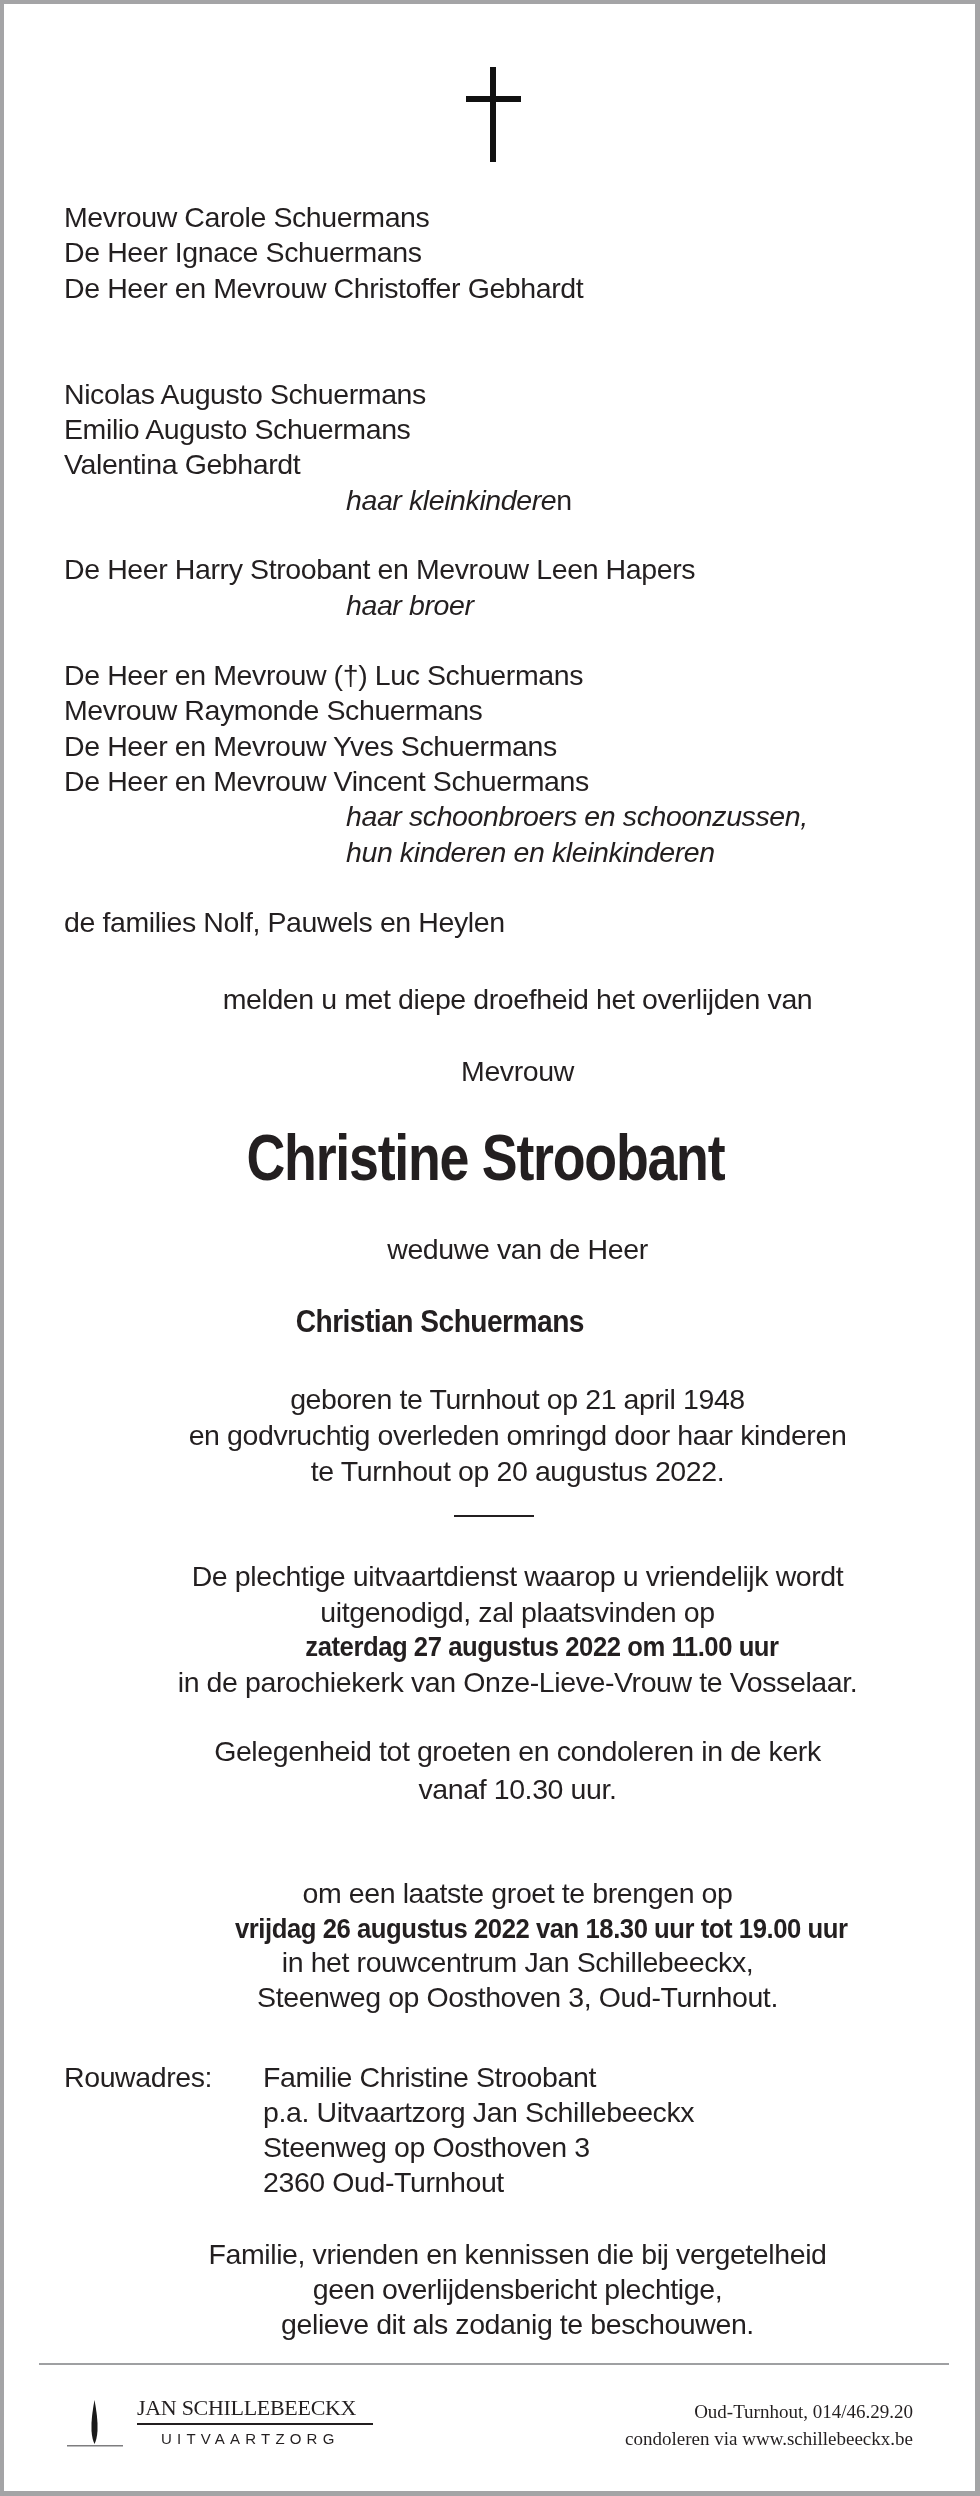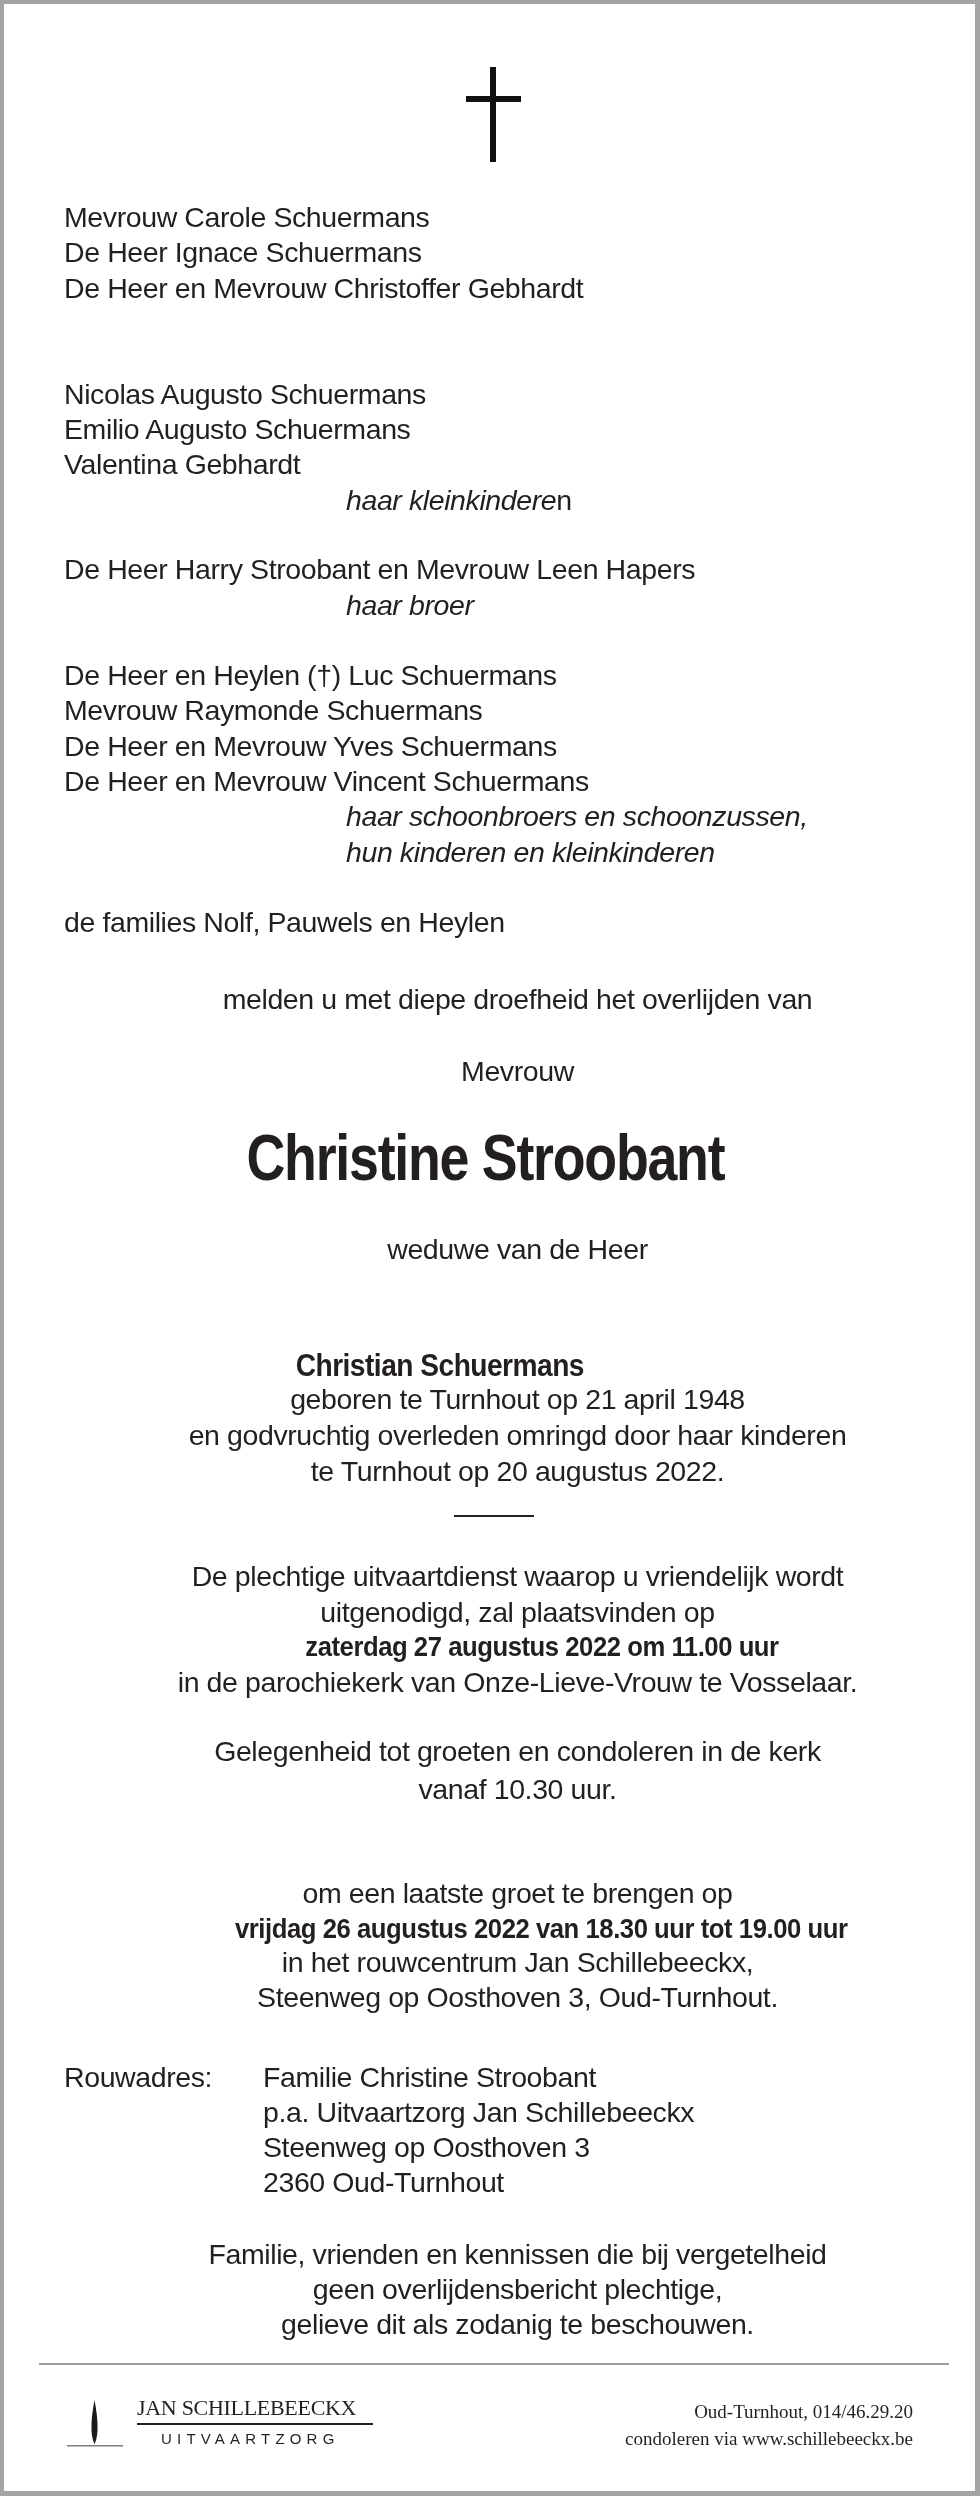--- a/index.html
+++ b/index.html
@@ -33,21 +33,21 @@
   .name-main {
     position: absolute; left: 0; width: 963px; text-align: center;
     top: 1118px; height: 72px; line-height: 72px;
     font-size: 64px; font-weight: bold; letter-spacing: -1.5px;
     white-space: nowrap;
   }
   .name-main span { display: inline-block; transform: scaleX(0.84); }
   .name-husband {
     position: absolute; left: 0; width: 872px; text-align: center;
     top: 1298px; height: 38px; line-height: 38px;
-    font-size: 32px; font-weight: bold; letter-spacing: -0.6px; white-space: nowrap; margin-top: 44px;
+    font-size: 32px; font-weight: bold; letter-spacing: -0.6px; white-space: nowrap;
   }
   .name-husband span { display: inline-block; transform: scaleX(0.88); }
   .bold { font-weight: bold; letter-spacing: -0.5px; padding-left: 24px; }
   .condense { display: inline-block; transform: scaleX(0.9); }
 
   .sep { position: absolute; left: 450px; top: 1511px; width: 80px; height: 2px; background: #231f20; }
 
   .addr-label { position: absolute; left: 60px; }
   .addr-val { position: absolute; left: 259px; }
 
@@ -85,21 +85,21 @@
   <div class="line left" style="top:266px">De Heer en Mevrouw Christoffer Gebhardt</div>
 
   <div class="line left" style="top:372px">Nicolas Augusto Schuermans</div>
   <div class="line left" style="top:407px">Emilio Augusto Schuermans</div>
   <div class="line left" style="top:442px">Valentina Gebhardt</div>
   <div class="line ind" style="top:478px"><span>haar kleinkindere</span><span class="upright">n</span></div>
 
   <div class="line left" style="top:547px">De Heer Harry Stroobant en Mevrouw Leen Hapers</div>
   <div class="line ind" style="top:583px">haar broer</div>
 
-  <div class="line left" style="top:653px">De Heer en Heylen (†) Luc Schuermans</div>
+  <div class="line left" style="top:653px">De Heer en Mevrouw (†) Luc Schuermans</div>
   <div class="line left" style="top:688px">Mevrouw Raymonde Schuermans</div>
   <div class="line left" style="top:724px">De Heer en Mevrouw Yves Schuermans</div>
   <div class="line left" style="top:759px">De Heer en Mevrouw Vincent Schuermans</div>
   <div class="line ind" style="top:794px">haar schoonbroers en schoonzussen,</div>
   <div class="line ind" style="top:830px">hun kinderen en kleinkinderen</div>
 
   <div class="line left" style="top:900px">de families Nolf, Pauwels en Heylen</div>
 
   <div class="line center" style="top:977px">melden u met diepe droefheid het overlijden van</div>
   <div class="line center" style="top:1049px">Mevrouw</div>

